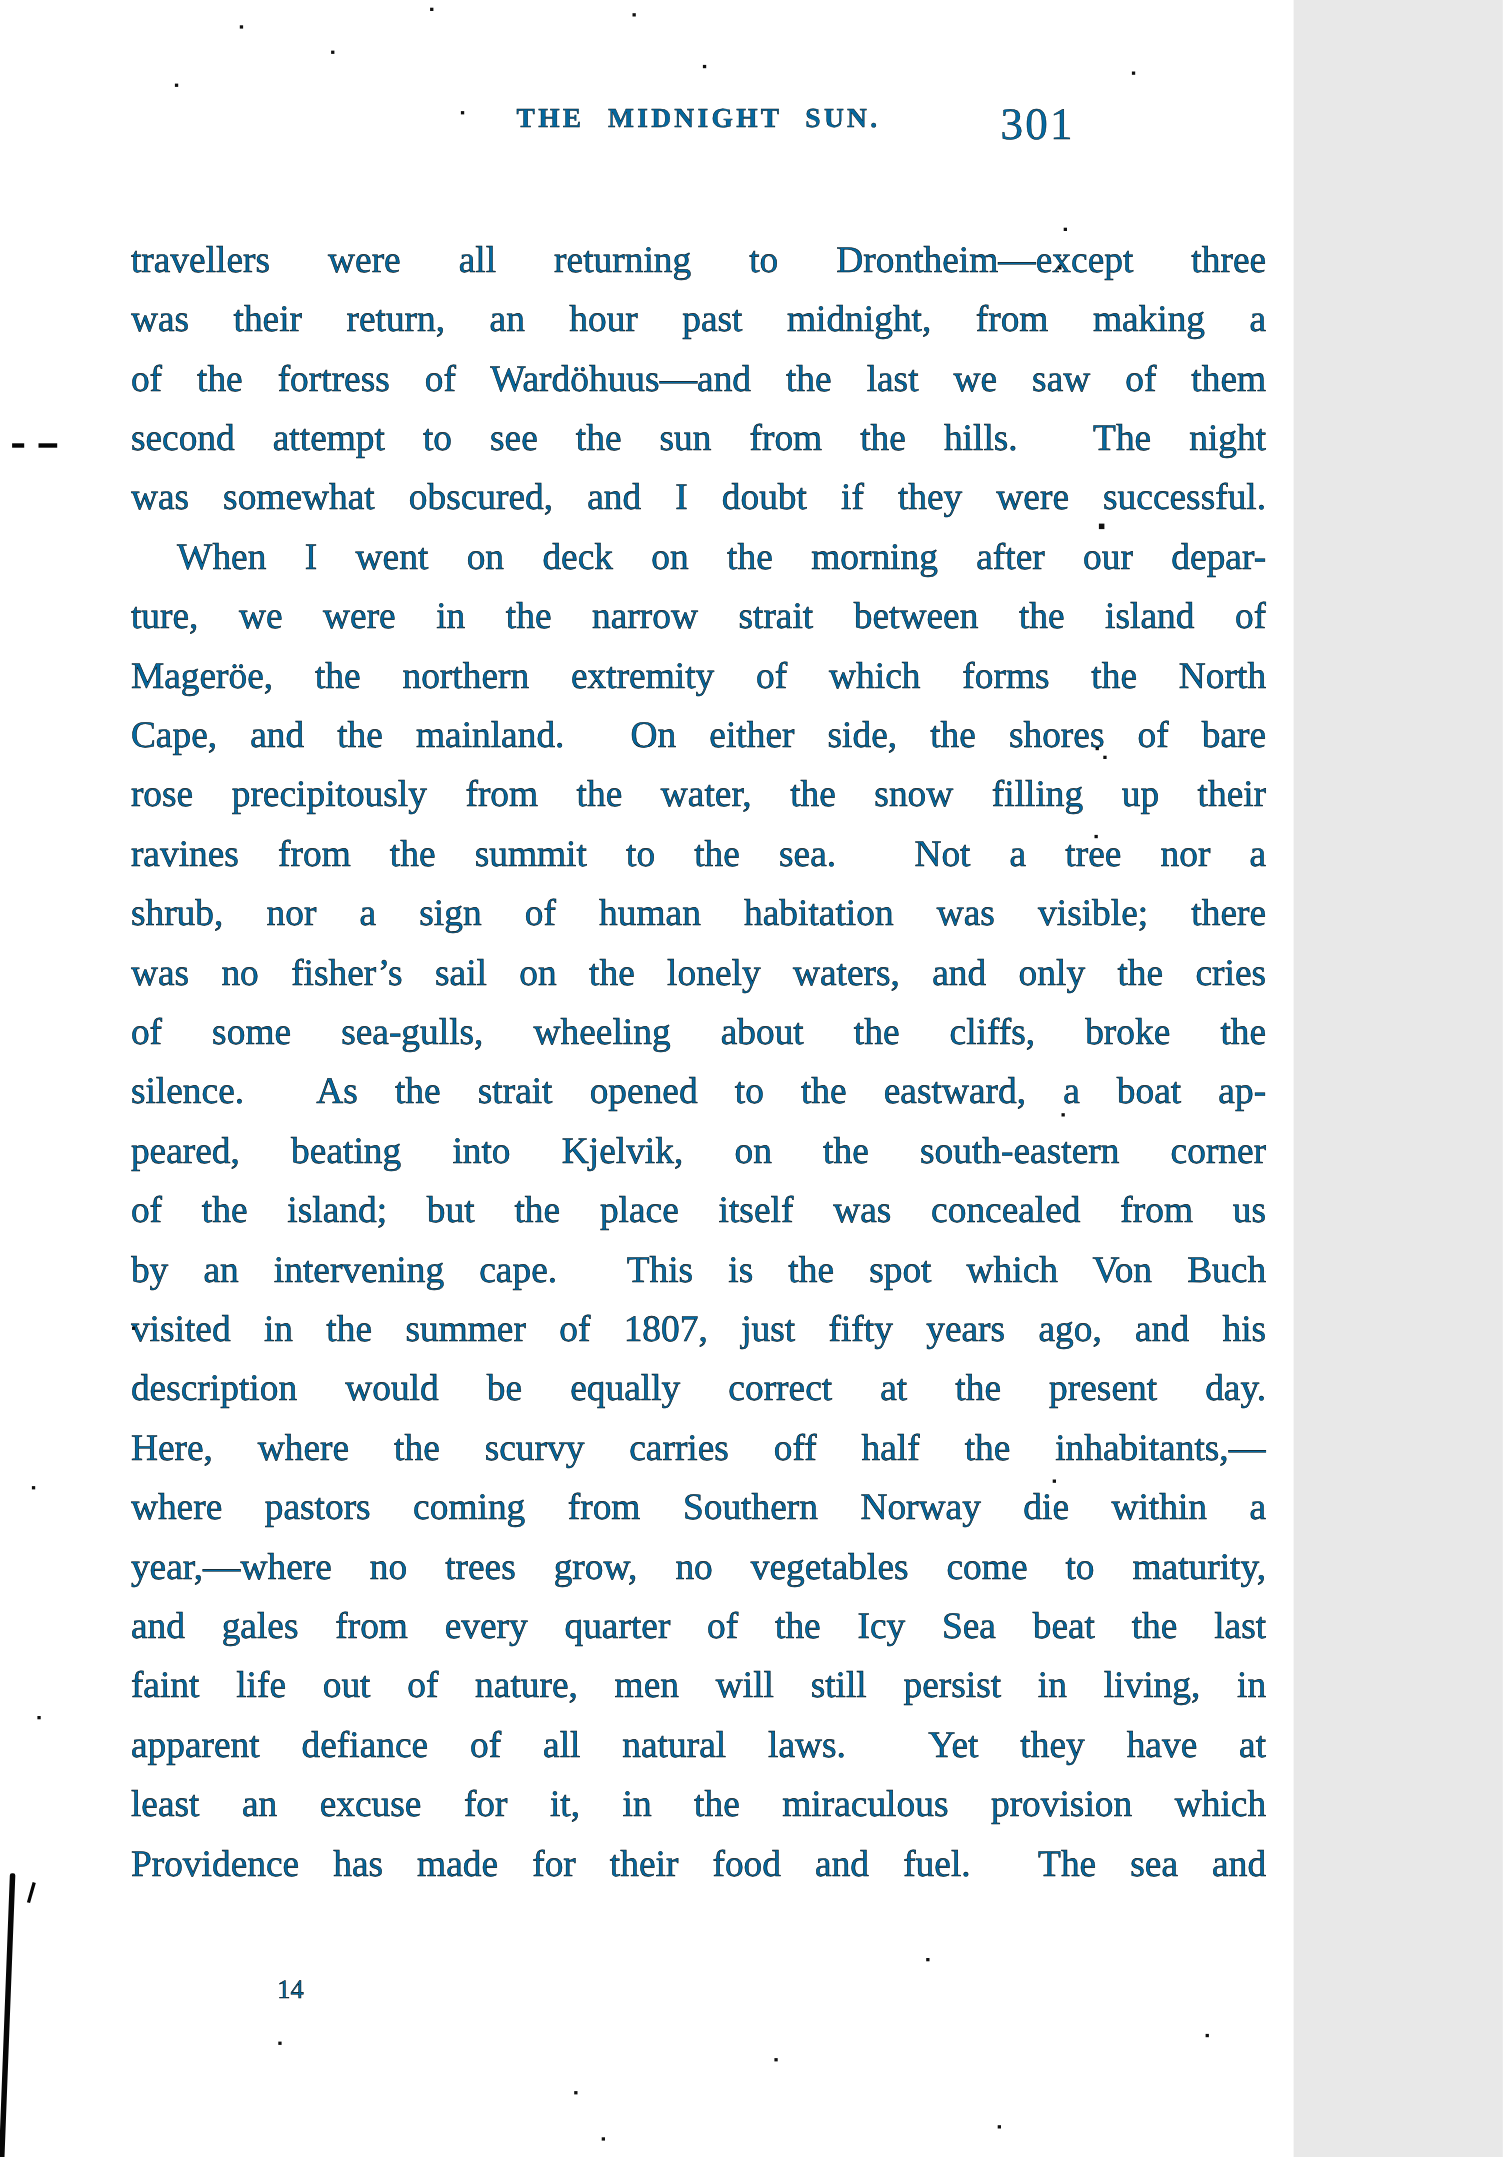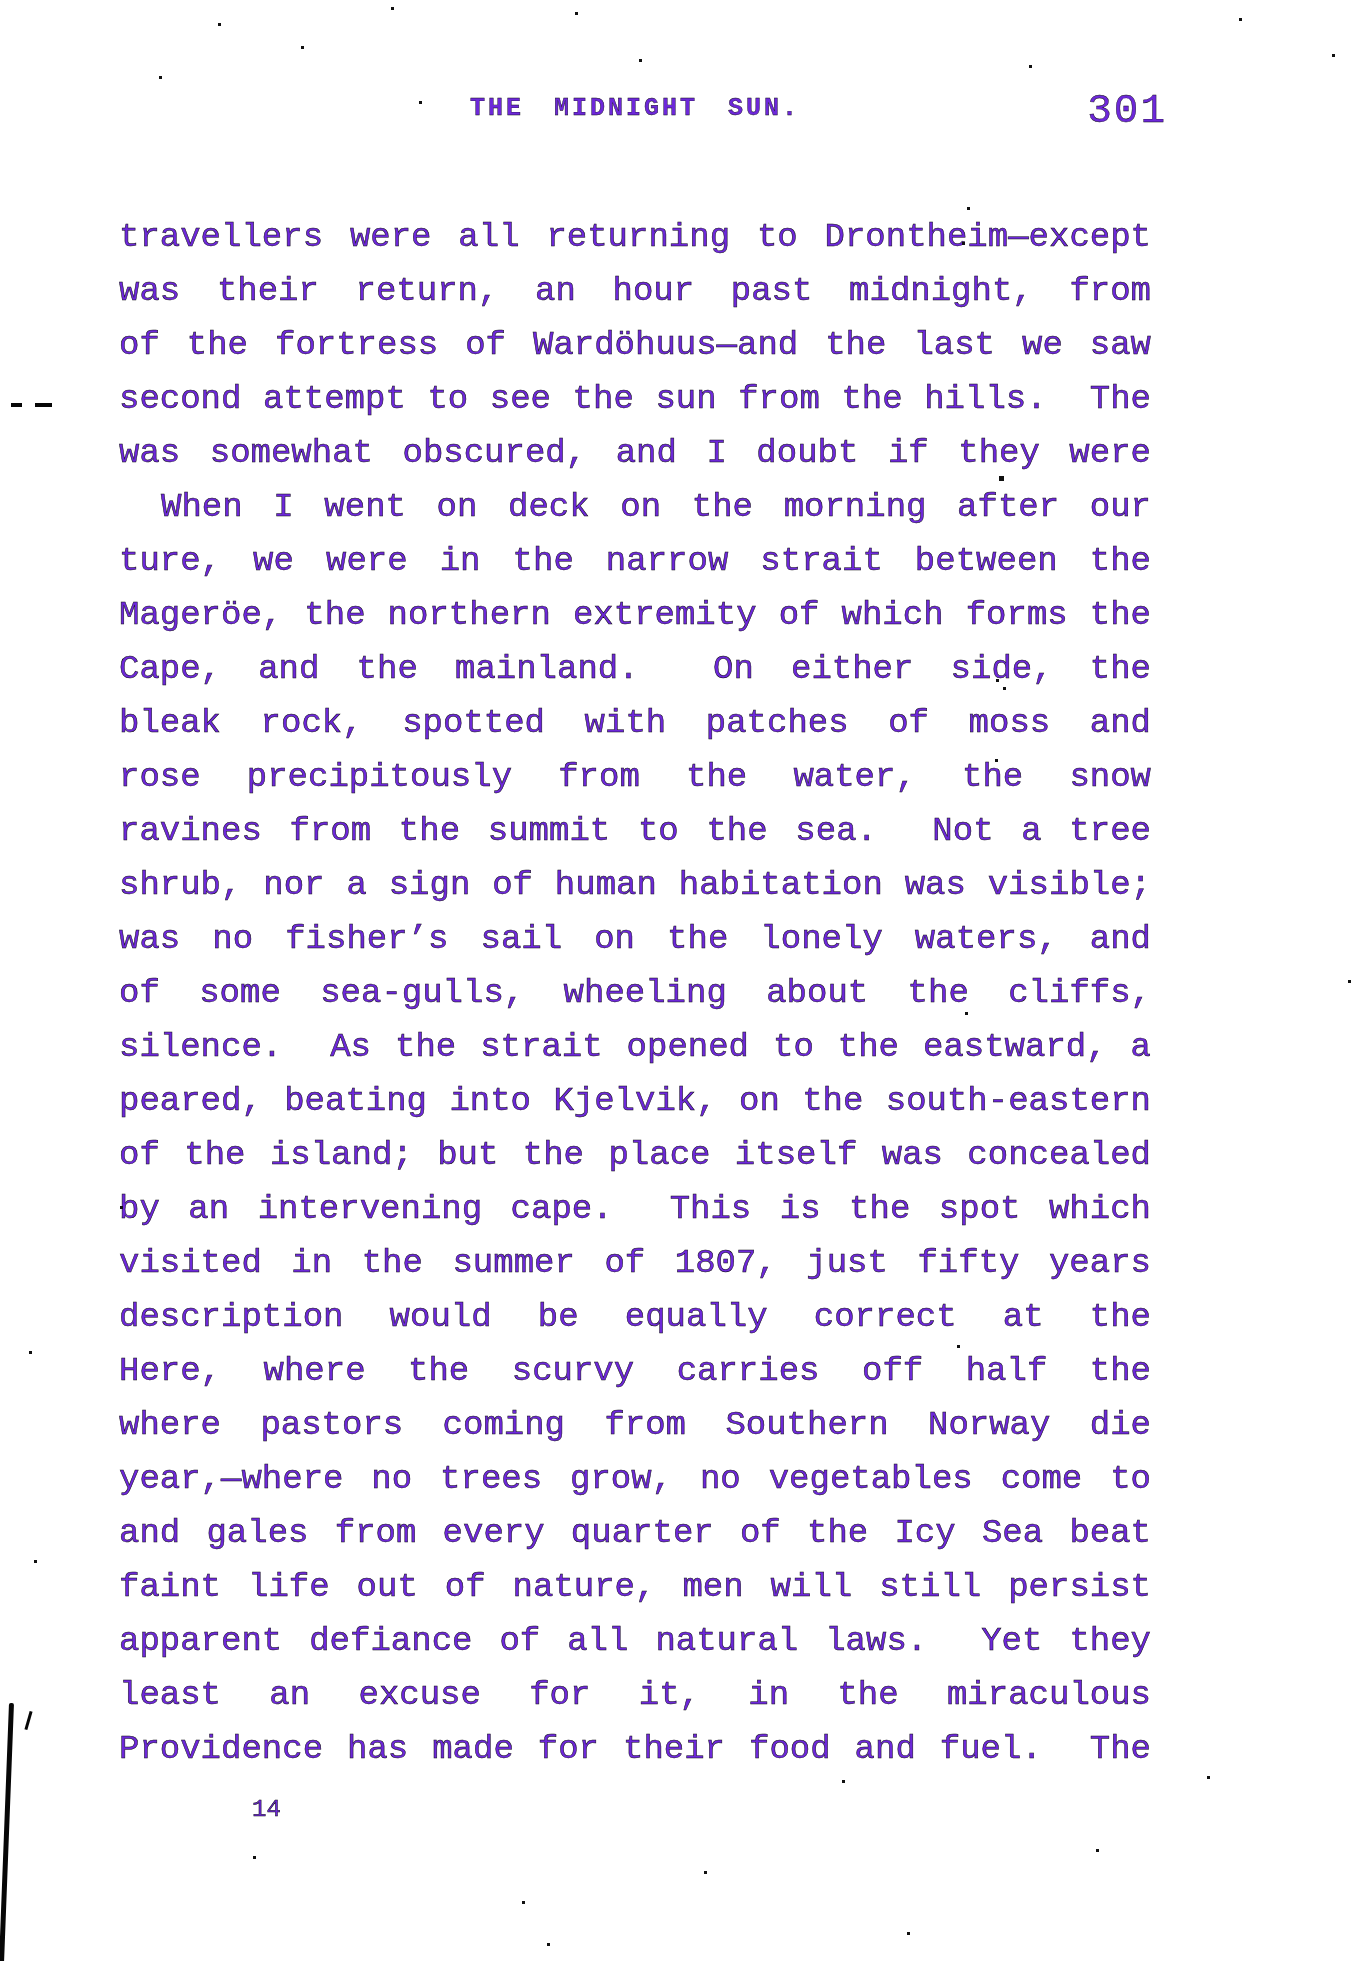--- a/index.html
+++ b/index.html
@@ -1,23 +1,23 @@
 <!DOCTYPE html>
 <html><head>
 <meta charset="utf-8">
 <style>
   html, body { margin: 0; padding: 0; background: #e8e8e8; }
   .page {
     position: relative;
-    width: 1366px;
+    width: 1176px;
     height: 1961px;
     background: #ffffff;
     overflow: hidden;
-    font-family: Liberation Mono, monospace;
-    color: #6d28d9;
+    font-family: Liberation Serif, serif;
+    color: #0369a1;
   }
   .running-header {
     position: absolute;
     left: 119px;
     top: 94px;
     width: 1032px;
     text-align: center;
     font-size: 25px;
     font-weight: 700;
     letter-spacing: 3px;
@@ -107,21 +107,20 @@
   <div class="page-body">
       <div class="line">travellers were all returning to Drontheim—except three</div>
       <div class="line">was their return, an hour past midnight, from making a</div>
       <div class="line">of the fortress of Wardöhuus—and the last we saw of them</div>
       <div class="line">second attempt to see the sun from the hills.  The night</div>
       <div class="line">was somewhat obscured, and I doubt if they were successful.</div>
       <div class="line indent">When I went on deck on the morning after our depar-</div>
       <div class="line">ture, we were in the narrow strait between the island of</div>
       <div class="line">Mageröe, the northern extremity of which forms the North</div>
       <div class="line">Cape, and the mainland.  On either side, the shores of bare</div>
-      <div class="line">bleak rock, spotted with patches of moss and stunted grass,</div>
       <div class="line">rose precipitously from the water, the snow filling up their</div>
       <div class="line">ravines from the summit to the sea.  Not a tree nor a</div>
       <div class="line">shrub, nor a sign of human habitation was visible; there</div>
       <div class="line">was no fisher’s sail on the lonely waters, and only the cries</div>
       <div class="line">of some sea-gulls, wheeling about the cliffs, broke the</div>
       <div class="line">silence.  As the strait opened to the eastward, a boat ap-</div>
       <div class="line">peared, beating into Kjelvik, on the south-eastern corner</div>
       <div class="line">of the island; but the place itself was concealed from us</div>
       <div class="line">by an intervening cape.  This is the spot which Von Buch</div>
       <div class="line">visited in the summer of 1807, just fifty years ago, and his</div>

